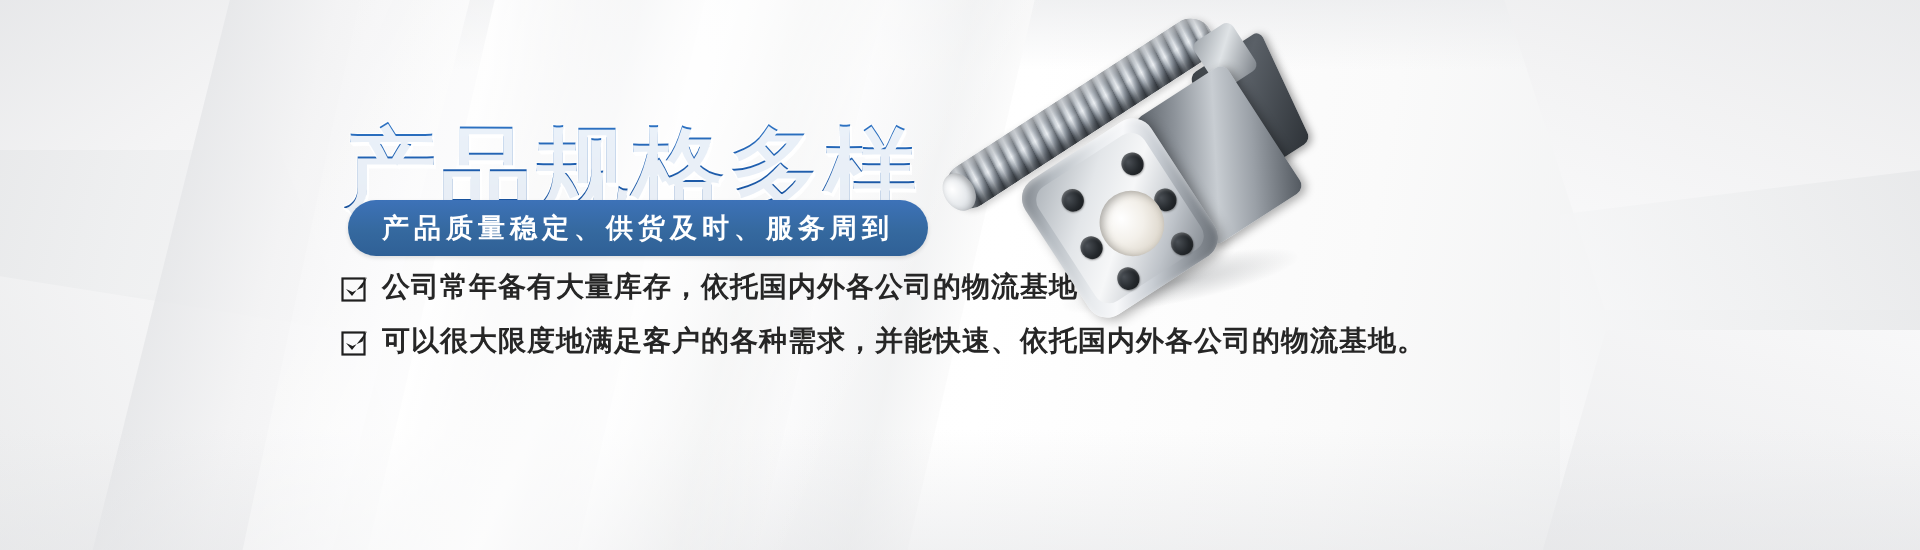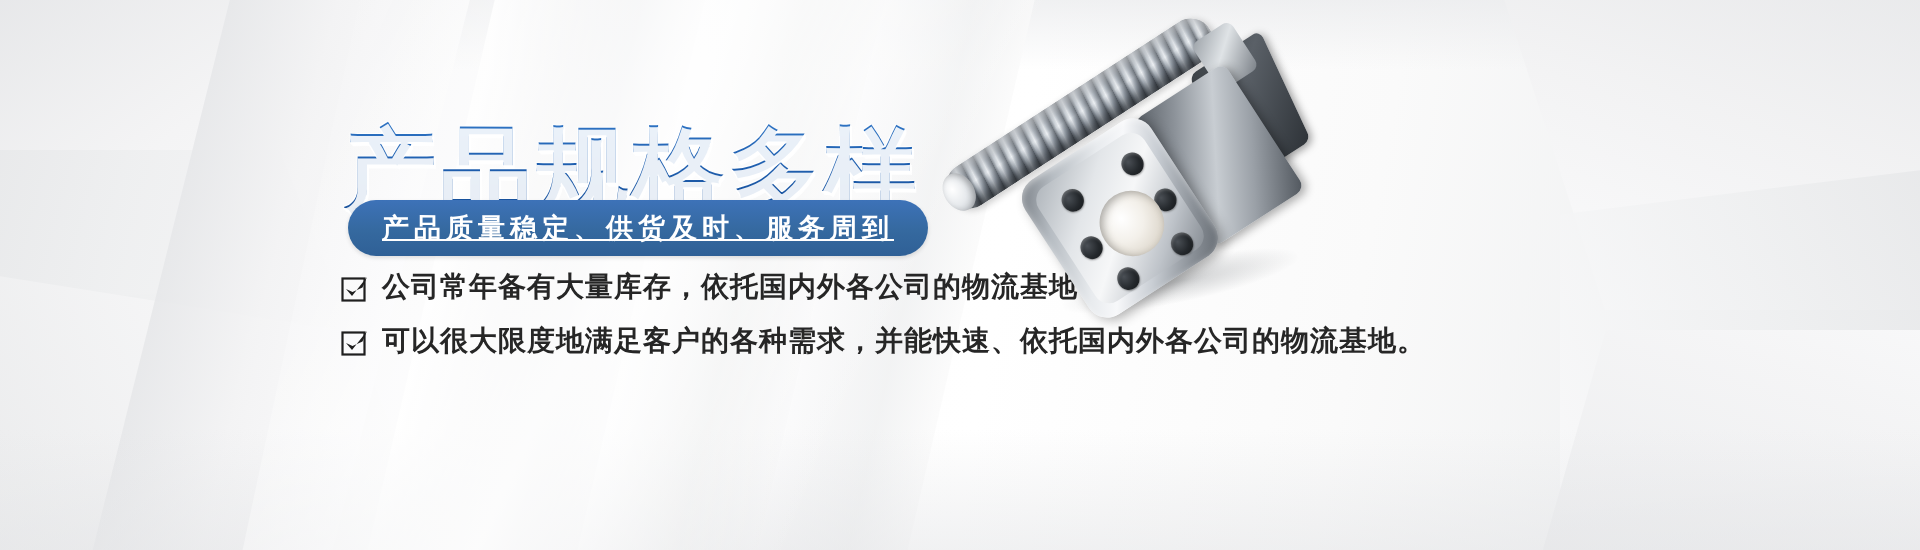--- a/index.html
+++ b/index.html
@@ -101,21 +101,21 @@
   .pill{
     position:absolute;left:348px;top:200px;
     height:56px;padding:0 34px;
     display:flex;align-items:center;
     background:linear-gradient(180deg,#3d72b8 0%,#35699f 55%,#2f6096 100%);
     border-radius:28px;
     box-shadow:0 2px 4px rgba(0,0,0,.12);
   }
   .pill-text{
     color:#ffffff;font-size:27px;font-weight:bold;letter-spacing:5px;
-    white-space:nowrap;line-height:1;text-decoration:underline;
+    white-space:nowrap;line-height:1;
   }
 
   .bullets{position:absolute;left:340px;top:270px;}
   .bullet{display:flex;align-items:flex-start;margin-bottom:20px;}
   .check{
     width:30px;height:30px;flex:0 0 30px;margin-right:12px;margin-top:4px;
     position:relative;
   }
   .check svg{display:block;}
 

